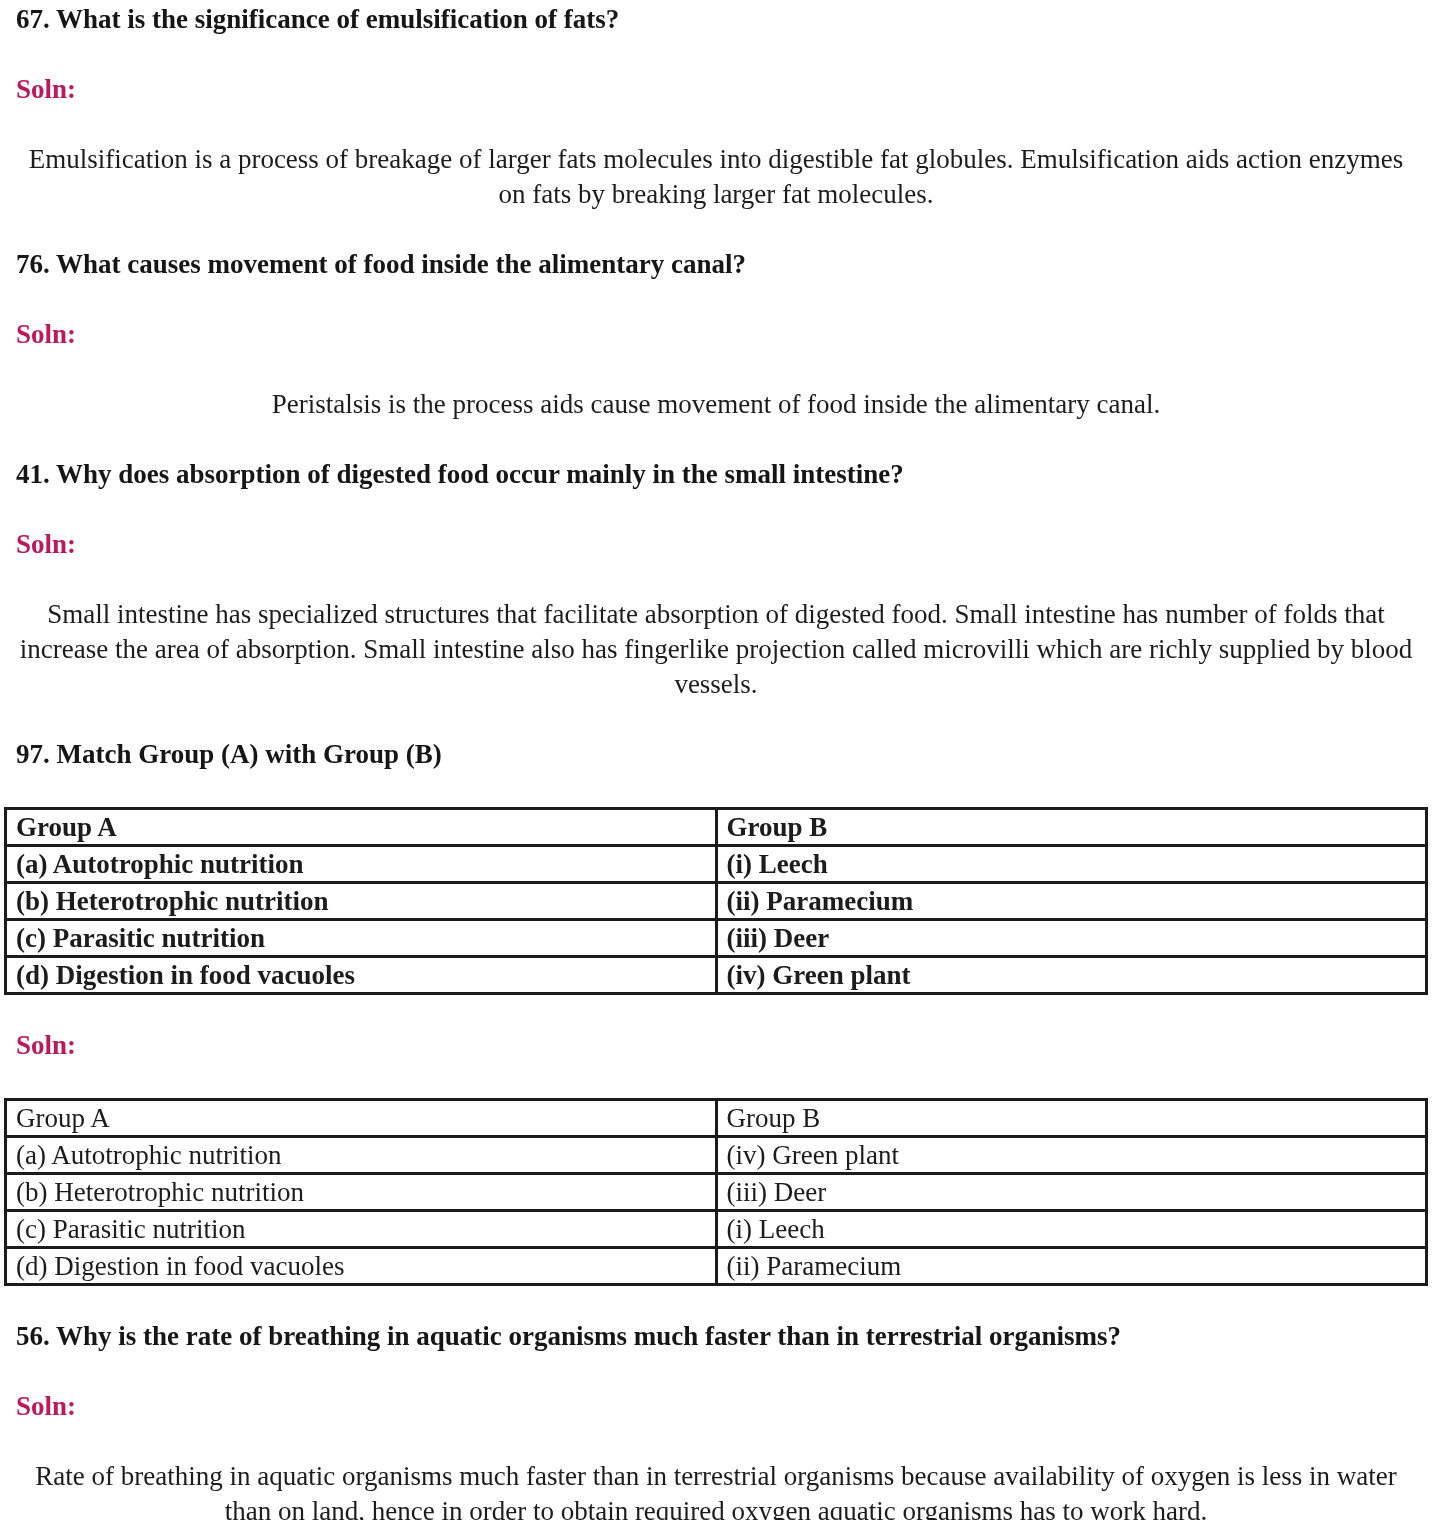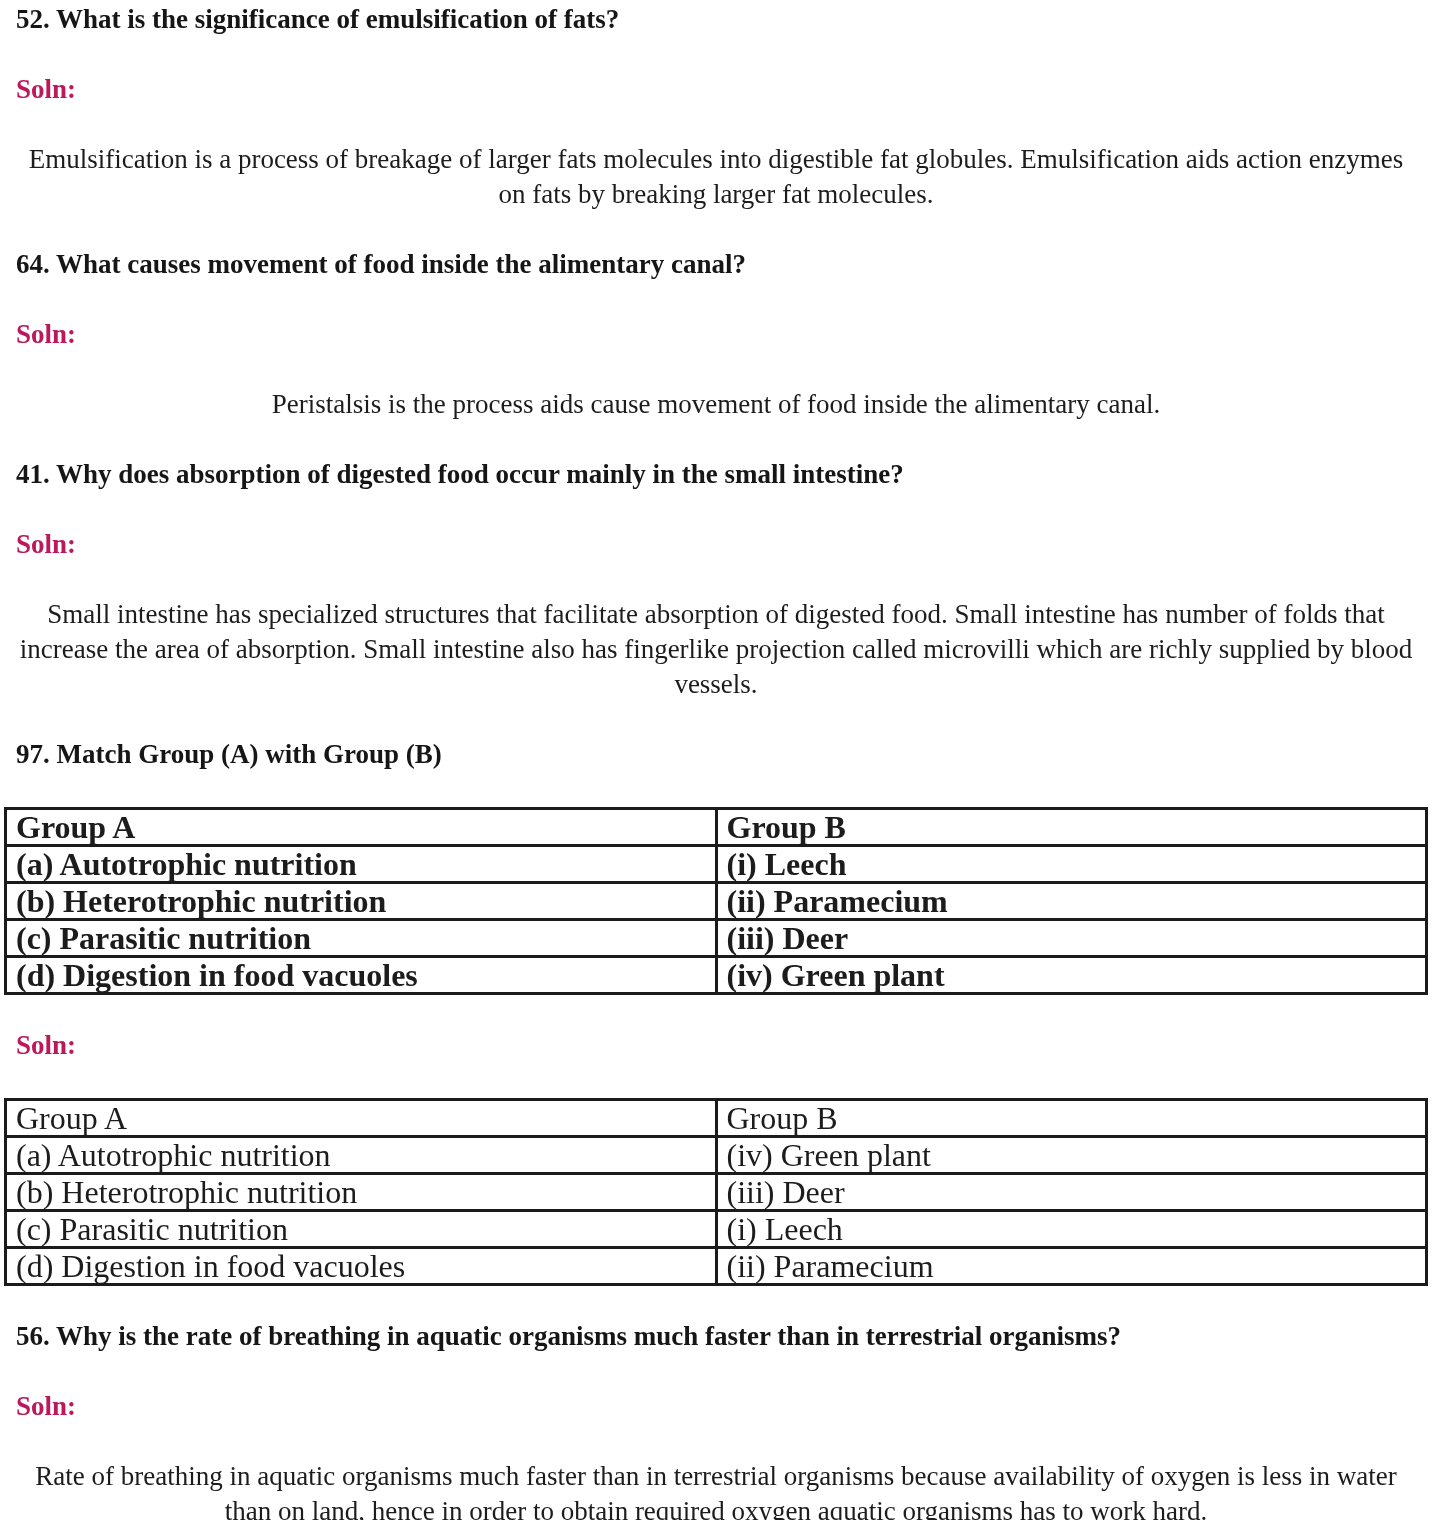--- a/index.html
+++ b/index.html
@@ -30,38 +30,38 @@
     width: calc(100% + 24px);
     margin: 0 -12px 33px -12px;
     border: 3px solid #1b1b1b;
   }
   table.match-table col { width: 50%; }
   table.match-table th,
   table.match-table td {
     border: 3px solid #1b1b1b;
     text-align: left;
     vertical-align: middle;
-    font-size: 32px;
+    font-size: 27px;
     line-height: 32px;
     padding: 1px 10px 1px 9px;
     font-weight: normal;
     white-space: nowrap;
     overflow: hidden;
   }
   table.match-table.bold th,
   table.match-table.bold td { font-weight: bold; }
 </style>
 </head>
 <body>
 
-<div class="block q-title">52. What is the significance of emulsification of fats?</div>
+<div class="block q-title">67. What is the significance of emulsification of fats?</div>
 <div class="block soln-label">Soln:</div>
 <p class="block answer-para">Emulsification is a process of breakage of larger fats molecules into digestible fat globules. Emulsification aids action enzymes on fats by breaking larger fat molecules.</p>
 
-<div class="block q-title">64. What causes movement of food inside the alimentary canal?</div>
+<div class="block q-title">76. What causes movement of food inside the alimentary canal?</div>
 <div class="block soln-label">Soln:</div>
 <p class="block answer-para">Peristalsis is the process aids cause movement of food inside the alimentary canal.</p>
 
 <div class="block q-title">41. Why does absorption of digested food occur mainly in the small intestine?</div>
 <div class="block soln-label">Soln:</div>
 <p class="block answer-para">Small intestine has specialized structures that facilitate absorption of digested food. Small intestine has number of folds that increase the area of absorption. Small intestine also has fingerlike projection called microvilli which are richly supplied by blood vessels.</p>
 
 <div class="block q-title">97. Match Group (A) with Group (B)</div>
 
 <table class="match-table bold">

